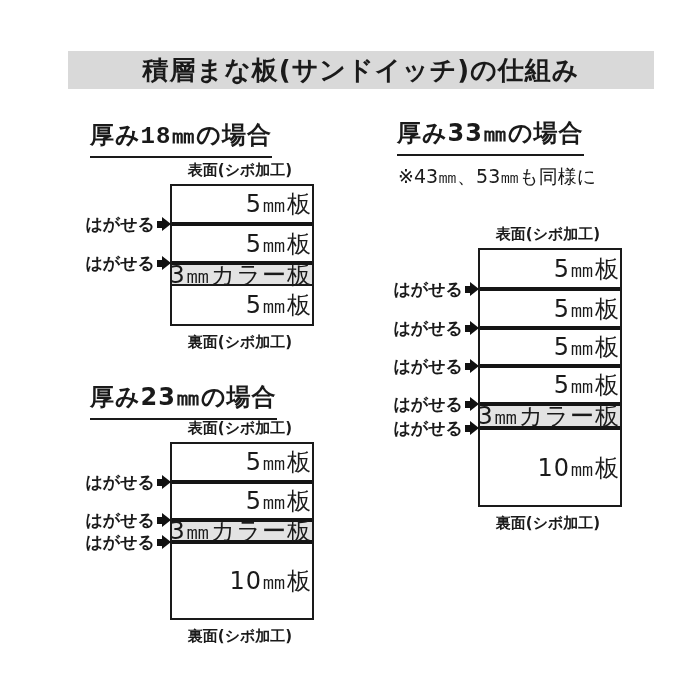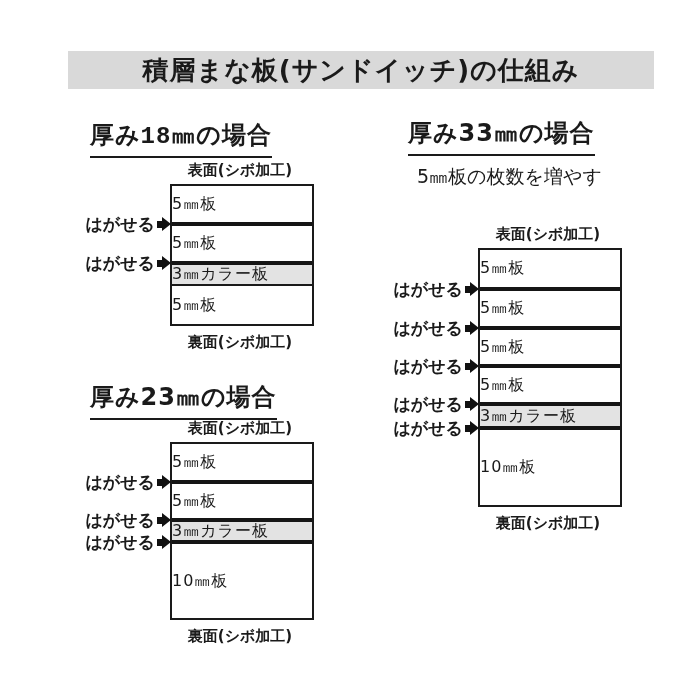--- a/index.html
+++ b/index.html
@@ -30,21 +30,21 @@
     margin: 0;
     font-size: 24px;
     font-weight: 600;
     letter-spacing: 1px;
     padding-bottom: 5px;
     border-bottom: 2px solid #1a1a1a;
     white-space: nowrap;
   }
   #diag-18 .heading { left: 90px;  top: 119px; font-family: Liberation Mono, monospace; }
   #diag-23 .heading { left: 90px;  top: 381px; }
-  #diag-33 .heading { left: 408px; top: 117px; }
+  #diag-33 .heading { left: 397px; top: 117px; }
   .note {
     position: absolute;
     left: 398px; top: 162px;
     font-size: 19px;
     font-weight: 500;
     line-height: 29px;
     white-space: nowrap;
   }
   .note .note-line2 { display: block; padding-left: 19px; }
   .surface-label {
@@ -53,22 +53,22 @@
     font-size: 15px;
     font-weight: 700;
     white-space: nowrap;
   }
   .stack {
     position: absolute;
     border: 2px solid #1a1a1a;
     background: #ffffff;
   }
   .layer {
-    display: flex; align-items: center; justify-content: flex-start;
-    font-size: 16px;
+    display: flex; align-items: center; justify-content: flex-end;
+    font-size: 24px;
     letter-spacing: 1px;
     white-space: nowrap;
   }
   .layer.color-board { background: var(--color-board-bg, #e3e3e3); }
   .sep { width: 100%; }
   .sep.thick { height: 4px; background: #151515; }
   .sep.thin  { height: 2px; background: #1a1a1a; }
   .peel {
     position: absolute;
     height: 22px;
@@ -172,21 +172,21 @@
         <span class="arrow">
           <span class="stem"></span>
           <span class="head"></span>
         </span>
       </div>
     </section>
 
   <section class="diagram" id="diag-33">
     <h2 class="heading">厚み33㎜の場合</h2>
     <div class="note">
-      <span class="note-line2">5㎜板の枚数を増やす</span>
+      <span class="note-line1">※43㎜、53㎜も同様に</span>
     </div>
     <div class="surface-label front" style="left: 478px; width: 140px; top: 225px;">表面(シボ加工)</div>
     <div class="stack" style="left: 478px; top: 248px; width: 140px;">
         <div class="layer" style="height: 37px;">
           <span>5㎜板</span>
         </div>
         <div class="sep thick"></div>
         <div class="layer" style="height: 35px;">
           <span>5㎜板</span>
         </div>

